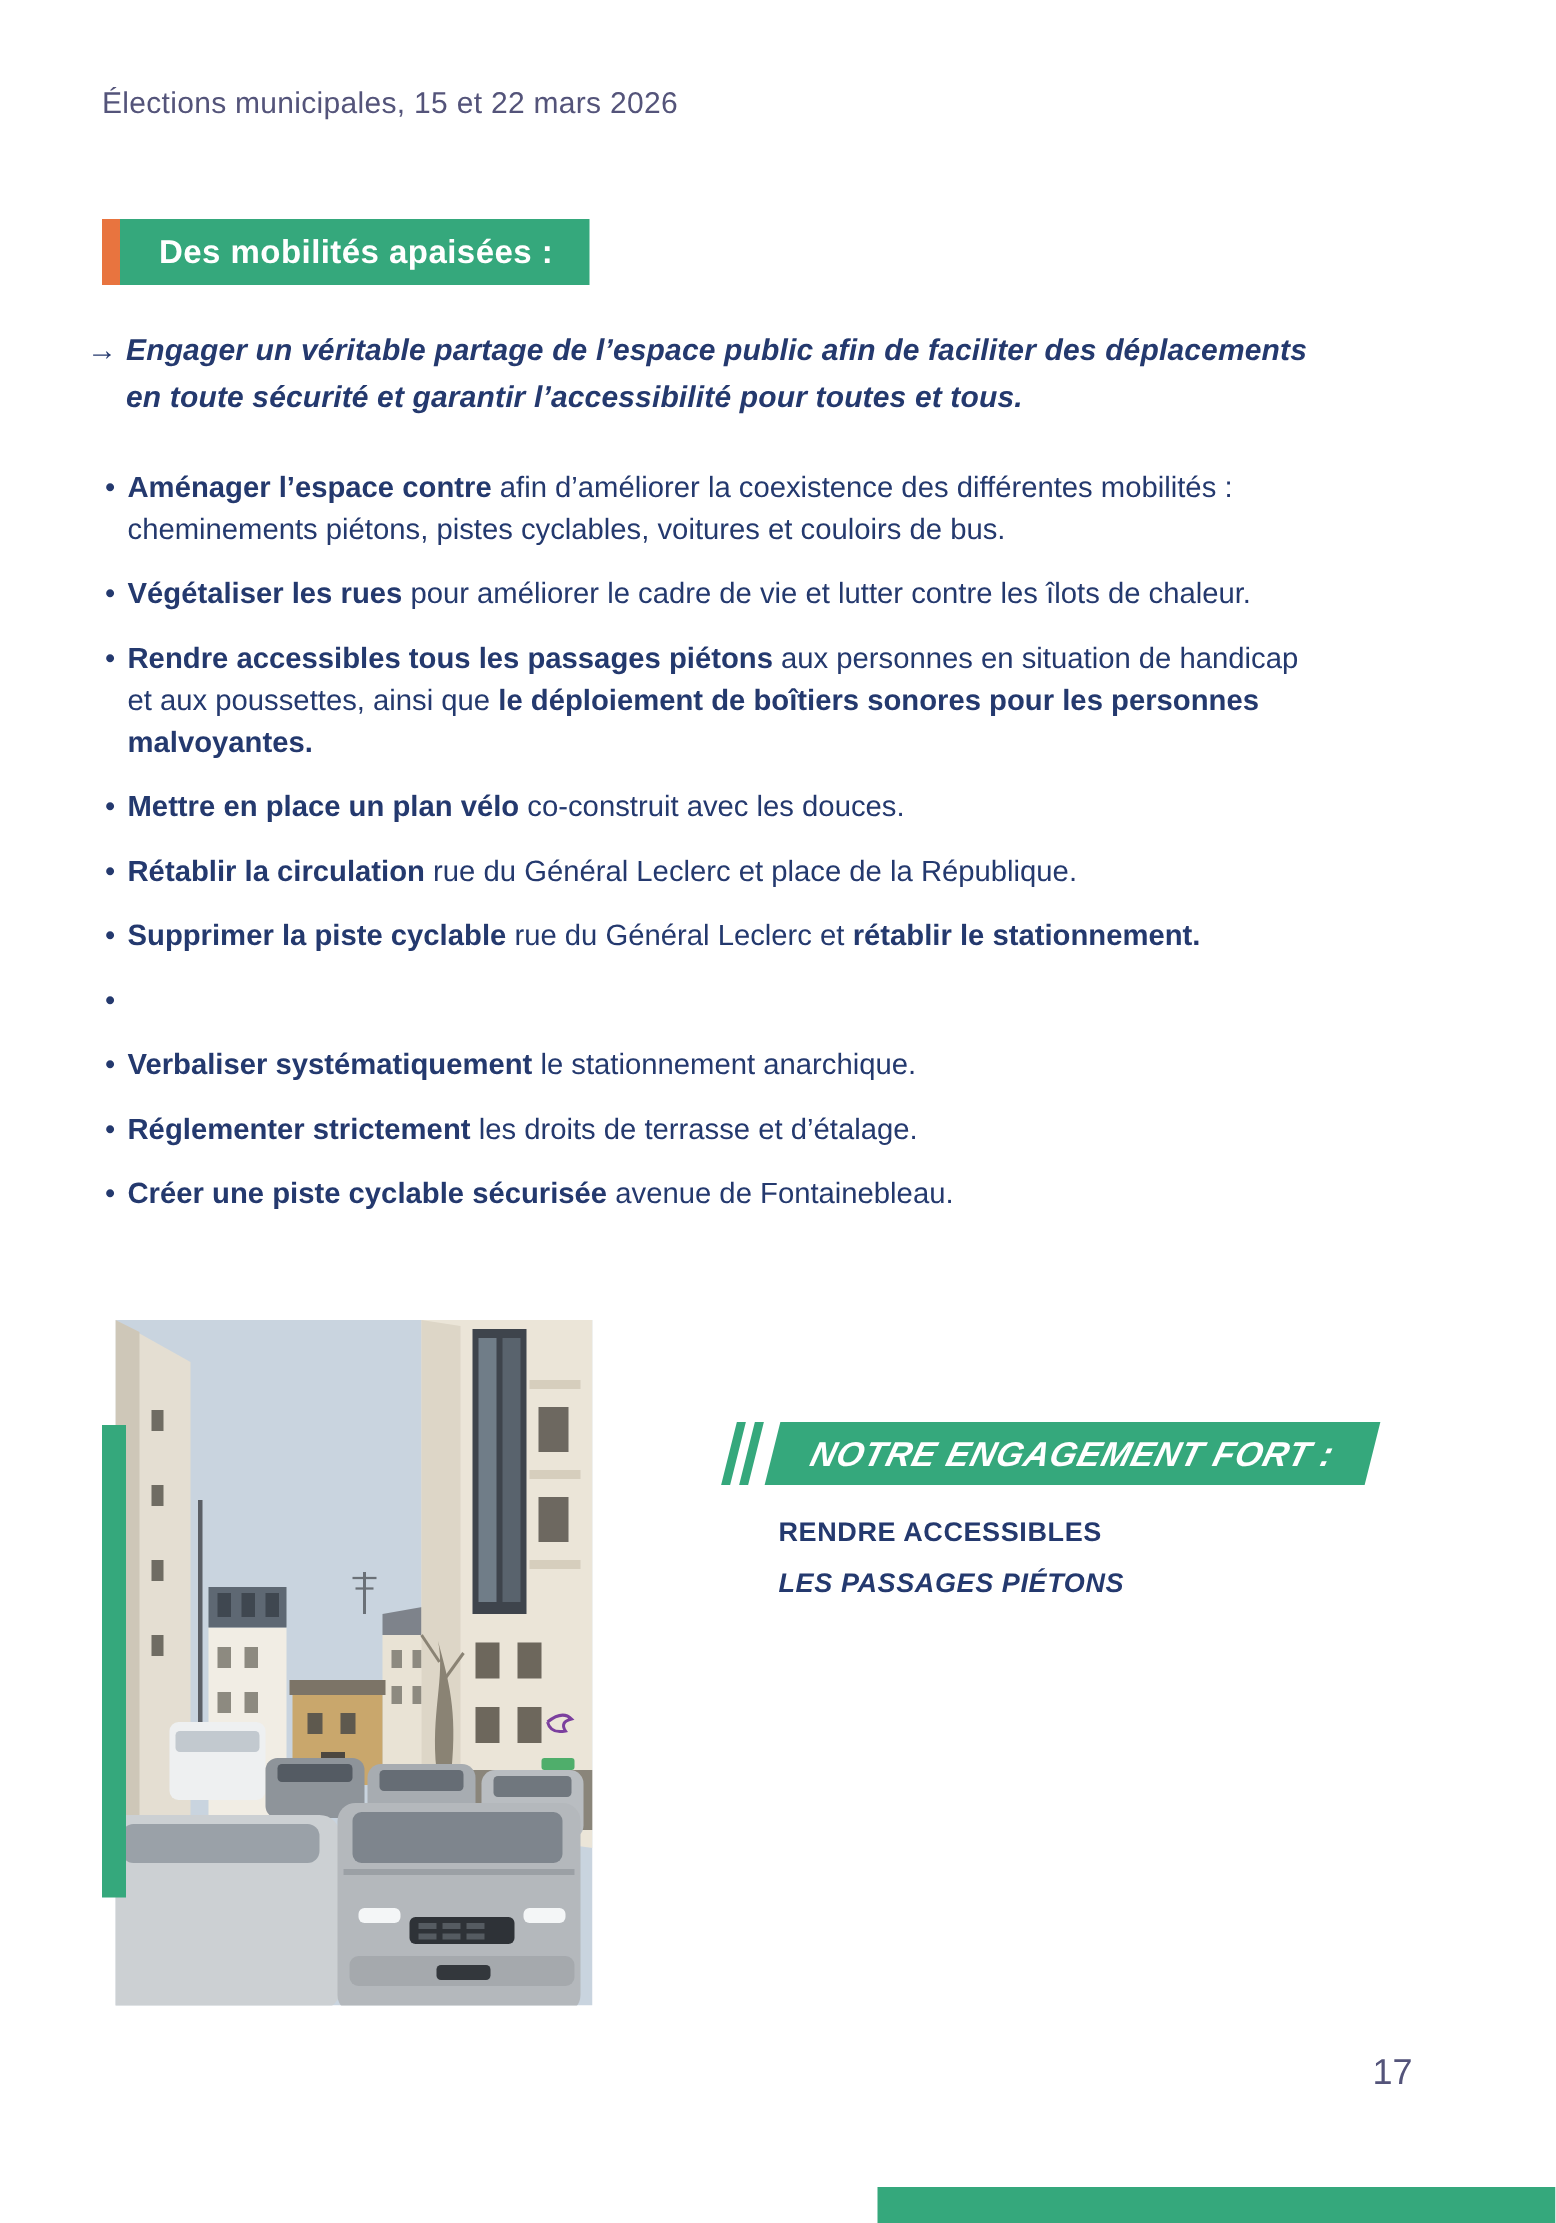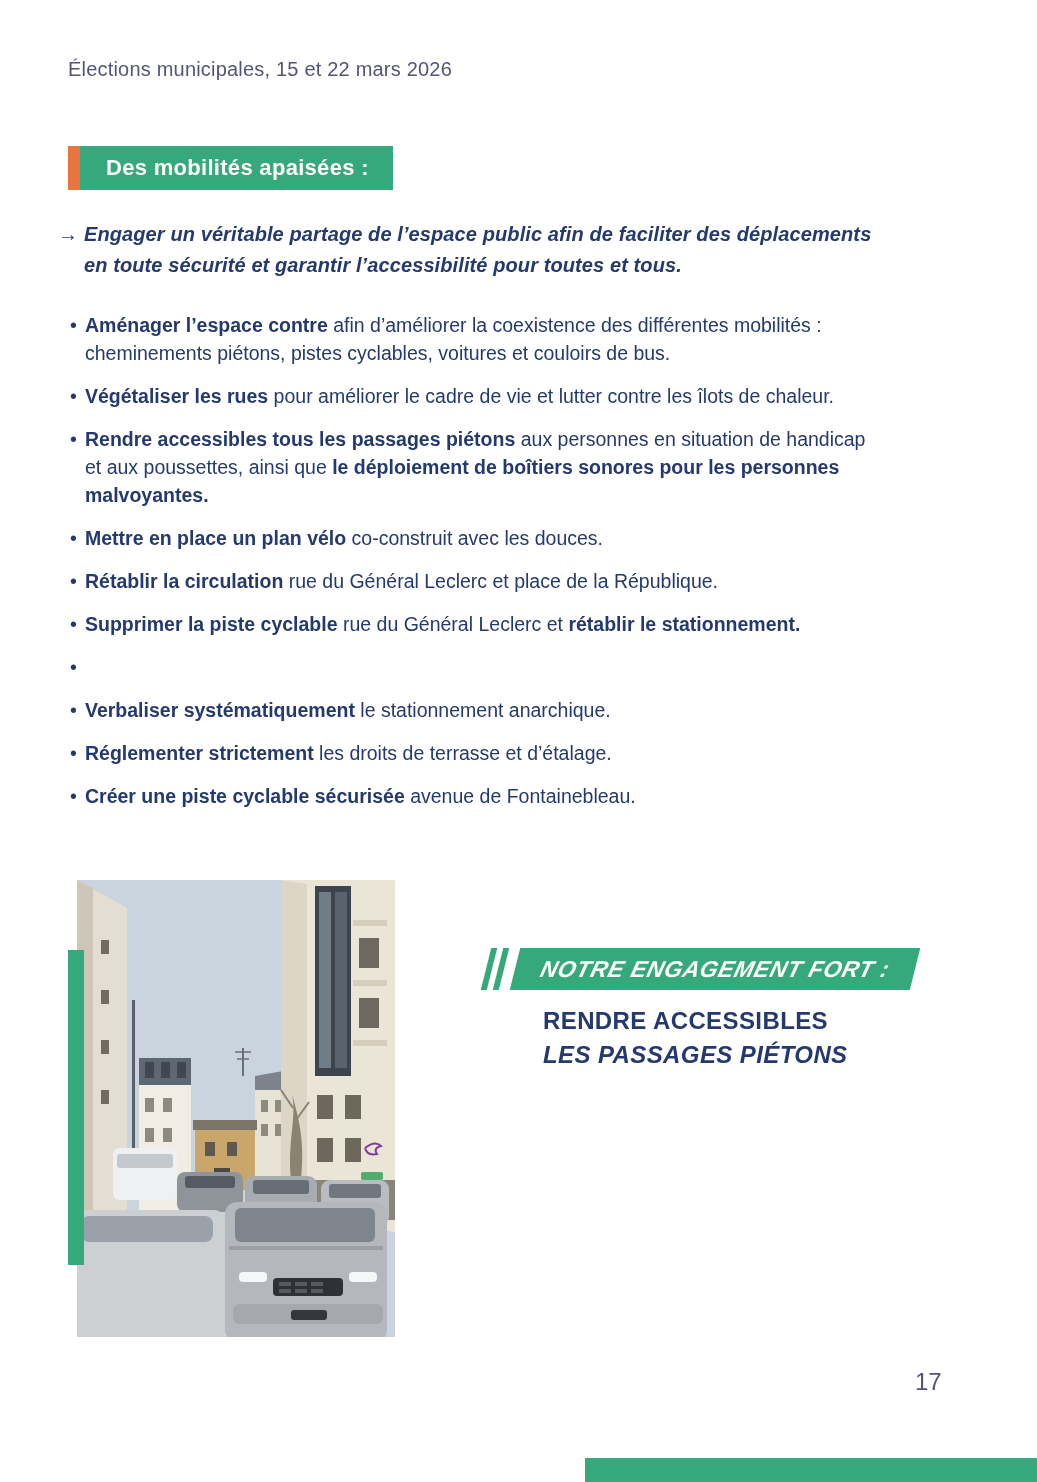--- a/index.html
+++ b/index.html
@@ -46,22 +46,22 @@
   .engagement-badge{position:absolute;left:486px;top:948px;display:flex;height:42px;}
   .engagement-badge .stripe{
     width:6px;background:var(--green);transform:skewX(-14deg);margin-right:6px;
   }
   .engagement-badge .ebadge{
     background:var(--green);transform:skewX(-14deg);color:#ffffff;
     font-style:italic;font-weight:700;font-size:23px;line-height:42px;
     padding:0 26px;letter-spacing:0.6px;margin-left:5px;
   }
   .engagement-title{
-    position:absolute;left:543px;top:1004px;color:var(--navy);
-    font-weight:700;font-size:24px;line-height:34px;letter-spacing:0.4px;
+    position:absolute;left:519px;top:1004px;color:var(--navy);
+    font-weight:700;font-size:18px;line-height:34px;letter-spacing:0.4px;
   }
   .engagement-title .line2{font-style:italic;}
   .page-number{position:absolute;left:915px;top:1368px;font-size:24px;color:var(--slate);}
   .bottom-bar{position:absolute;left:585px;top:1458px;width:452px;height:24px;background:var(--green);}
 </style>
 </head>
 <body>
 
 <div class="page">
 

